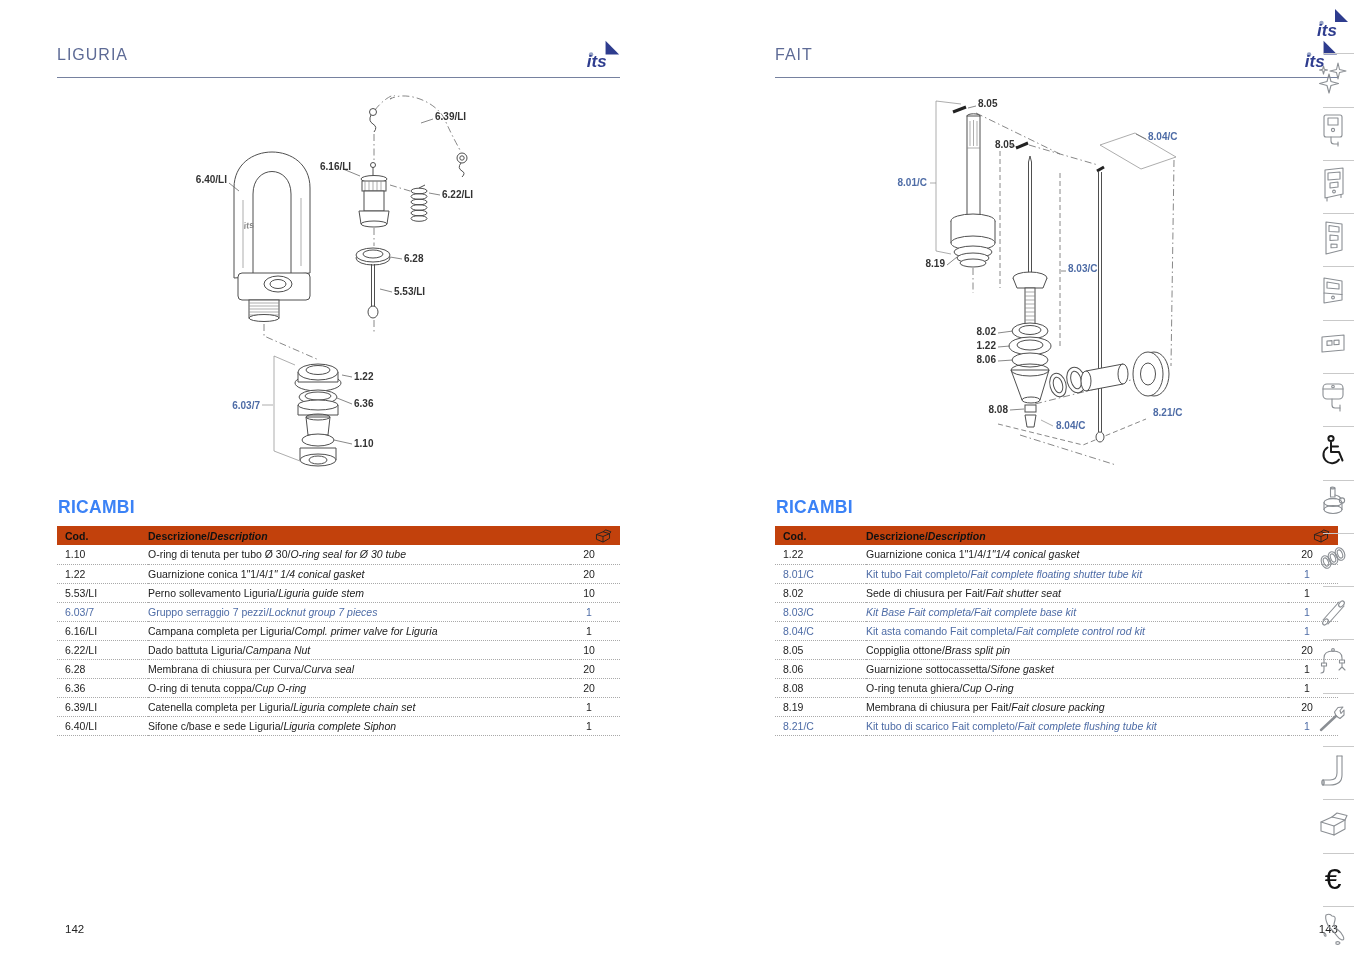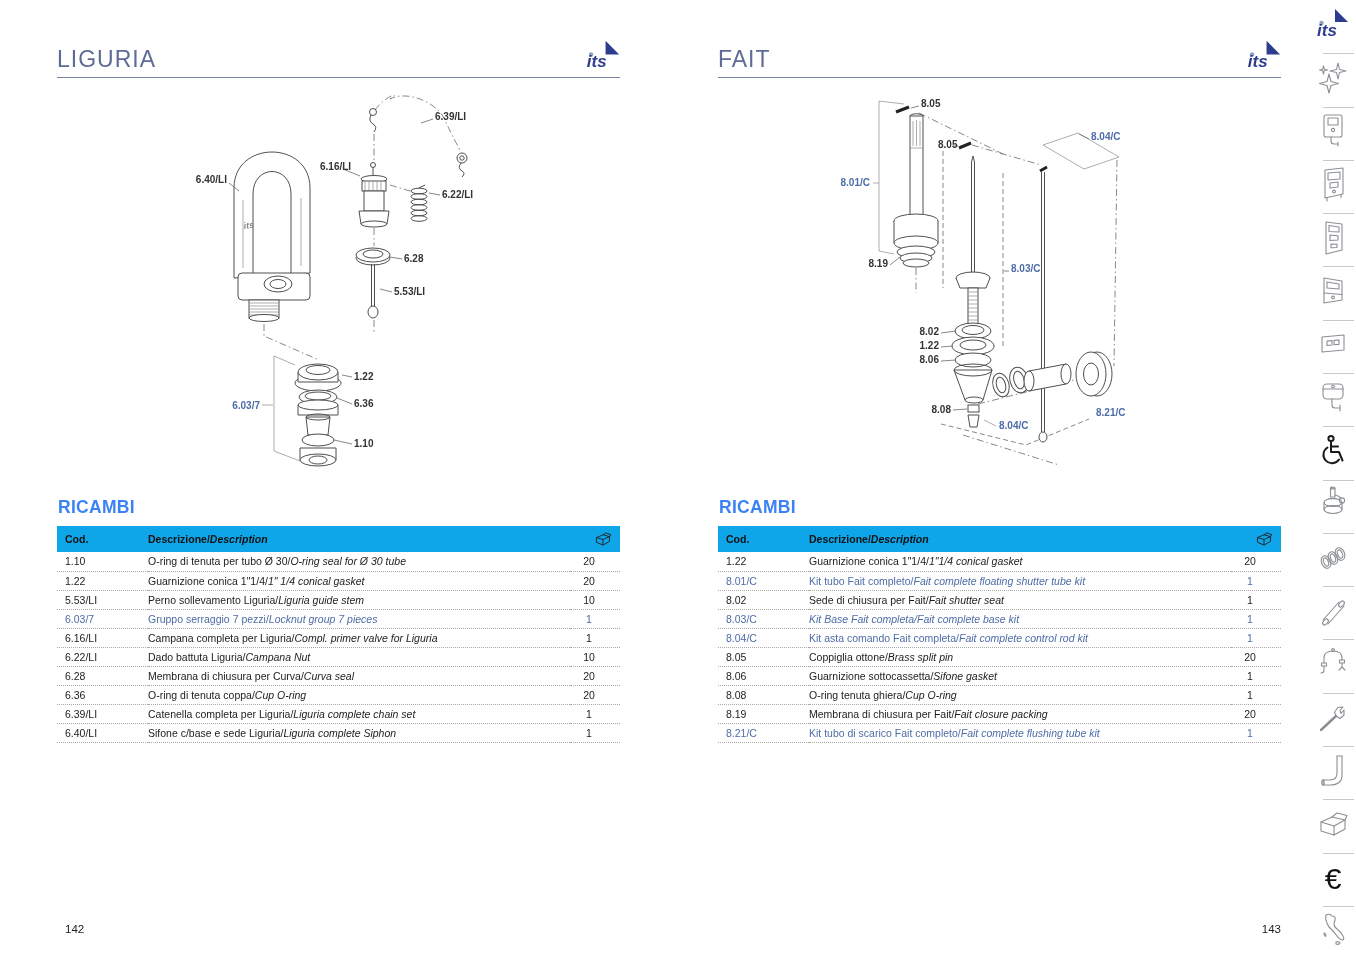--- a/index.html
+++ b/index.html
@@ -1,32 +1,32 @@
 <!DOCTYPE html>
 <html><head>
 <meta charset="utf-8">
 <style>
   html,body{margin:0;padding:0;background:#fff;}
   .catalog{position:relative;width:1356px;height:959px;background:#ffffff;overflow:hidden;
            font-family:"Liberation Sans",sans-serif;color:#1c1c1c;}
   .page-col{position:absolute;top:0;width:563px;height:959px;}
   .col-left{left:57px;}
-  .col-right{left:718px;}
-  .page-title{position:absolute;top:46px;left:0;margin:0;font-size:23px;font-weight:400;
+  .col-right{left:775px;}
+  .page-title{position:absolute;top:46px;left:0;margin:0;font-size:16px;font-weight:400;
               letter-spacing:1px;color:#5e6b96;}
   .title-rule{position:absolute;top:77px;left:0;width:563px;height:1px;background:#76819f;}
   .hdr-logo{position:absolute;top:40px;right:0;width:34px;height:34px;}
   .diagram{position:absolute;top:88px;}
   .diag-left{left:0;}
   .diag-right{left:108px;}
   .section-heading{position:absolute;top:496px;left:0;margin:1px;font-size:17.5px;
                    font-weight:600;letter-spacing:.3px;color:#3b82f6;}
   .parts-table{position:absolute;top:526px;left:0;width:563px;border-collapse:collapse;
                font-size:10.5px;table-layout:fixed;}
-  .parts-table thead tr{background:#0ea5e9;height:26px;}
+  .parts-table thead tr{background:#c2410c;height:19px;}
   .parts-table th{font-size:10.5px;text-align:left;font-weight:bold;color:#111;padding:0;}
   .th-code{width:83px;padding-left:8px !important;}
   .th-qty{width:50px;}
   .qty-ico{display:inline-block;vertical-align:middle;margin-right:8px;float:right;margin-top:2px;}
   .parts-table tbody tr{height:19px;border-bottom:1px dotted #a9a9a9;}
   .parts-table td{padding:0;vertical-align:middle;}
   td.c-code{padding-left:8px;}
   td.c-qty{text-align:center;padding-right:12px;}
   .en{font-style:italic;}
   tr.hl td{color:#4e6ca6;}

